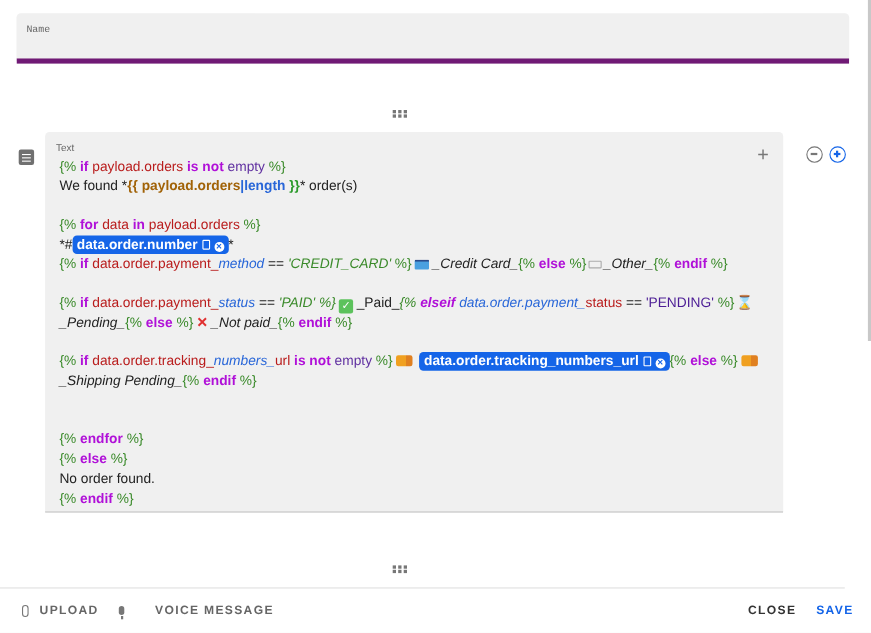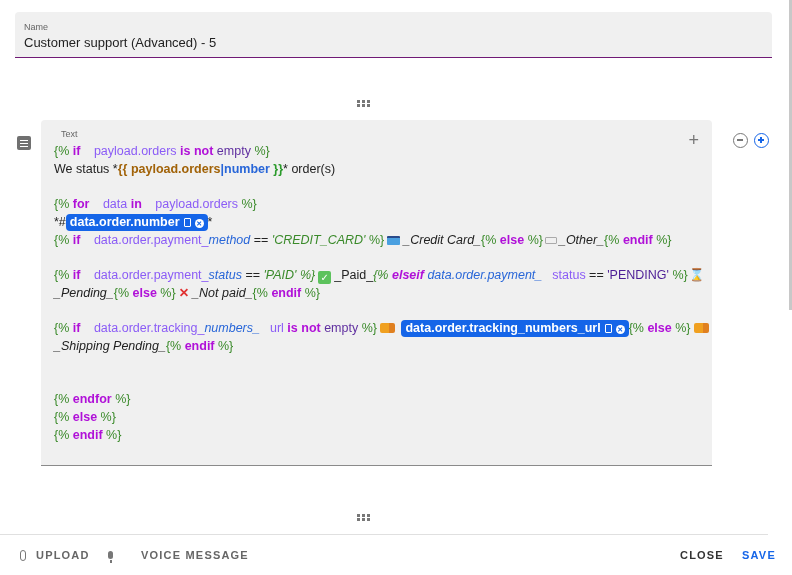--- a/index.html
+++ b/index.html
@@ -1,33 +1,33 @@
 <!DOCTYPE html>
 <html><head>
 <meta charset="utf-8">
 <style>
   * { box-sizing: border-box; margin: 0; padding: 0; }
   html, body { width: 792px; height: 575px; overflow: hidden; background: #ffffff; font-family: "Liberation Sans", sans-serif; }
   body { position: relative; }
-  .name-field { position: absolute; left: 15px; top: 12px; width: 757px; height: 46px; background: #f0f0f0; border-bottom: 1px solid #701a75; border-radius: 4px 4px 0 0; }
+  .name-field { position: absolute; left: 15px; top: 12px; width: 757px; height: 46px; background: #f0f0f0; border-bottom: 5px solid #701a75; border-radius: 4px 4px 0 0; font-family: Liberation Mono, monospace; }
   .name-label { position: absolute; left: 9px; top: 10px; font-size: 9px; color: #666; }
   .name-value { position: absolute; left: 9px; top: 23px; font-size: 13px; color: #222; }
   .drag-handle { position: absolute; width: 14px; height: 8px; display: grid; grid-template-columns: repeat(3, 3px); grid-template-rows: repeat(2, 3px); gap: 1px 2px; }
   .drag-handle span { width: 3px; height: 3px; background: #777; }
   .block-icon { position: absolute; left: 17px; top: 136px; width: 14px; height: 14px; background: #707070; border-radius: 2px; }
   .block-icon i { position: absolute; left: 3px; width: 8px; height: 1.5px; background: #fff; }
   .text-block { position: absolute; left: 41px; top: 120px; width: 671px; height: 346px; background: #f0f0f0; border-bottom: 1px solid #8a8a8a; border-radius: 4px 4px 0 0; }
-  .text-label { position: absolute; left: 10px; top: 9px; font-size: 9px; color: #666; margin-left: 10px; }
+  .text-label { position: absolute; left: 10px; top: 9px; font-size: 9px; color: #666; }
   .plus-btn { position: absolute; right: 13px; top: 11px; font-size: 18px; color: #777; line-height: 18px; cursor: pointer; }
   .code { position: absolute; left: 13px; top: 22px; font-size: 12.5px; line-height: 18px; color: #222; white-space: nowrap; }
   .line { height: 18px; }
   .gap { height: 17px; }
   .g { color: #3a8a2a; }
   .k { color: #b010d8; font-weight: bold; }
-  .v { color: #8b5cf6; padding-left: 10px; }
+  .v { color: #b91c1c; }
   .vb { color: #2866d8; font-weight: bold; }
   .s { color: #3a8a2a; font-style: italic; }
   .s2 { color: #4c1d95; }
   .it { font-style: italic; }
   .kit { color: #b010d8; font-weight: bold; font-style: italic; text-align: center; }
   .vit { color: #2866d8; font-style: italic; }
   .chip { display: inline-block; background: #1565e8; color: #fff; font-weight: bold; border-radius: 4px; padding: 0 4px; height: 17px; line-height: 17px; }
   .chip .ci { display: inline-block; width: 7px; height: 9px; border: 1.2px solid #fff; border-radius: 1px; margin-left: 4px; vertical-align: -1px; }
   .chip .cx { display: inline-block; width: 9px; height: 9px; background: #fff; border-radius: 50%; margin-left: 4px; color: #1565e8; font-size: 7px; line-height: 9px; text-align: center; vertical-align: 0px; }
   .emoji-card { display: inline-block; width: 13px; height: 9px; background: #4aa0e0; border-radius: 1px; border-top: 2px solid #2a4a8a; vertical-align: -1px; margin: 0 3px; }
@@ -50,21 +50,20 @@
   .mic::after { content: ""; position: absolute; left: 1.5px; top: 9px; width: 2px; height: 3px; background: #777; }
   .scrollbar { position: absolute; left: 789px; top: 0; width: 3px; height: 310px; background: #c8c8c8; }
 </style>
 </head>
 <body>
 
 <div class="scrollbar"></div>
 
 <div class="name-field">
   <div class="name-label">Name</div>
-  <div class="name-value">Customer support (Advanced) - 5</div>
 </div>
 
 <div class="drag-handle" style="left:357px; top:100px;">
   <span></span>
     <span></span>
     <span></span>
     <span></span>
     <span></span>
     <span></span>
 </div>
@@ -77,21 +76,21 @@
 
 <div class="text-block">
   <div class="text-label">Text</div>
   <div class="plus-btn">+</div>
 
   <div class="code">
     <div class="line">
       <span class="g">{% </span><span class="k">if</span><span class="v"> payload.orders </span><span class="k">is not</span><span style="color:#6030a0"> empty</span><span class="g"> %}</span>
     </div>
     <div class="line">
-      <span>We status *</span><span class="vb" style="color:#a16207">{{ payload.orders</span><span class="vb">|</span><span class="vb">number</span><span class="vb" style="color:#2a9a2a"> }}</span><span>* order(s)</span>
+      <span>We found *</span><span class="vb" style="color:#a16207">{{ payload.orders</span><span class="vb">|</span><span class="vb">length</span><span class="vb" style="color:#2a9a2a"> }}</span><span>* order(s)</span>
     </div>
     <div class="gap"></div>
     <div class="line">
       <span class="g">{% </span><span class="k">for</span><span class="v"> data </span><span class="k">in</span><span class="v"> payload.orders</span><span class="g"> %}</span>
     </div>
     <div class="line">
       <span>*#</span><span class="chip"><span>data.order.number</span><span class="ci"></span><span class="cx">✕</span></span><span>*</span>
     </div>
     <div class="line">
       <span class="g">{% </span><span class="k">if</span><span class="v"> data.order.payment_</span><span class="vit">method</span><span> == </span><span class="s">'CREDIT_CARD'</span><span class="g"> %}</span><span class="emoji-card"></span><span class="it">_Credit Card_</span><span class="g">{% </span><span class="k">else</span><span class="g"> %}</span><span class="emoji-tag"></span><span class="it">_Other_</span><span class="g">{% </span><span class="k">endif</span><span class="g"> %}</span>
@@ -111,20 +110,21 @@
       <span class="it">_Shipping Pending_</span><span class="g">{% </span><span class="k">endif</span><span class="g"> %}</span>
     </div>
     <div class="gap"></div>
     <div class="gap" style="height:18px"></div>
     <div class="line">
       <span class="g">{% </span><span class="k">endfor</span><span class="g"> %}</span>
     </div>
     <div class="line">
       <span class="g">{% </span><span class="k">else</span><span class="g"> %}</span>
     </div>
+    <div class="line">No order found.</div>
     <div class="line">
       <span class="g">{% </span><span class="k">endif</span><span class="g"> %}</span>
     </div>
   </div>
 </div>
 
 <div class="side-icons">
   <div class="circ"></div>
   <div class="circ add"></div>
 </div>

